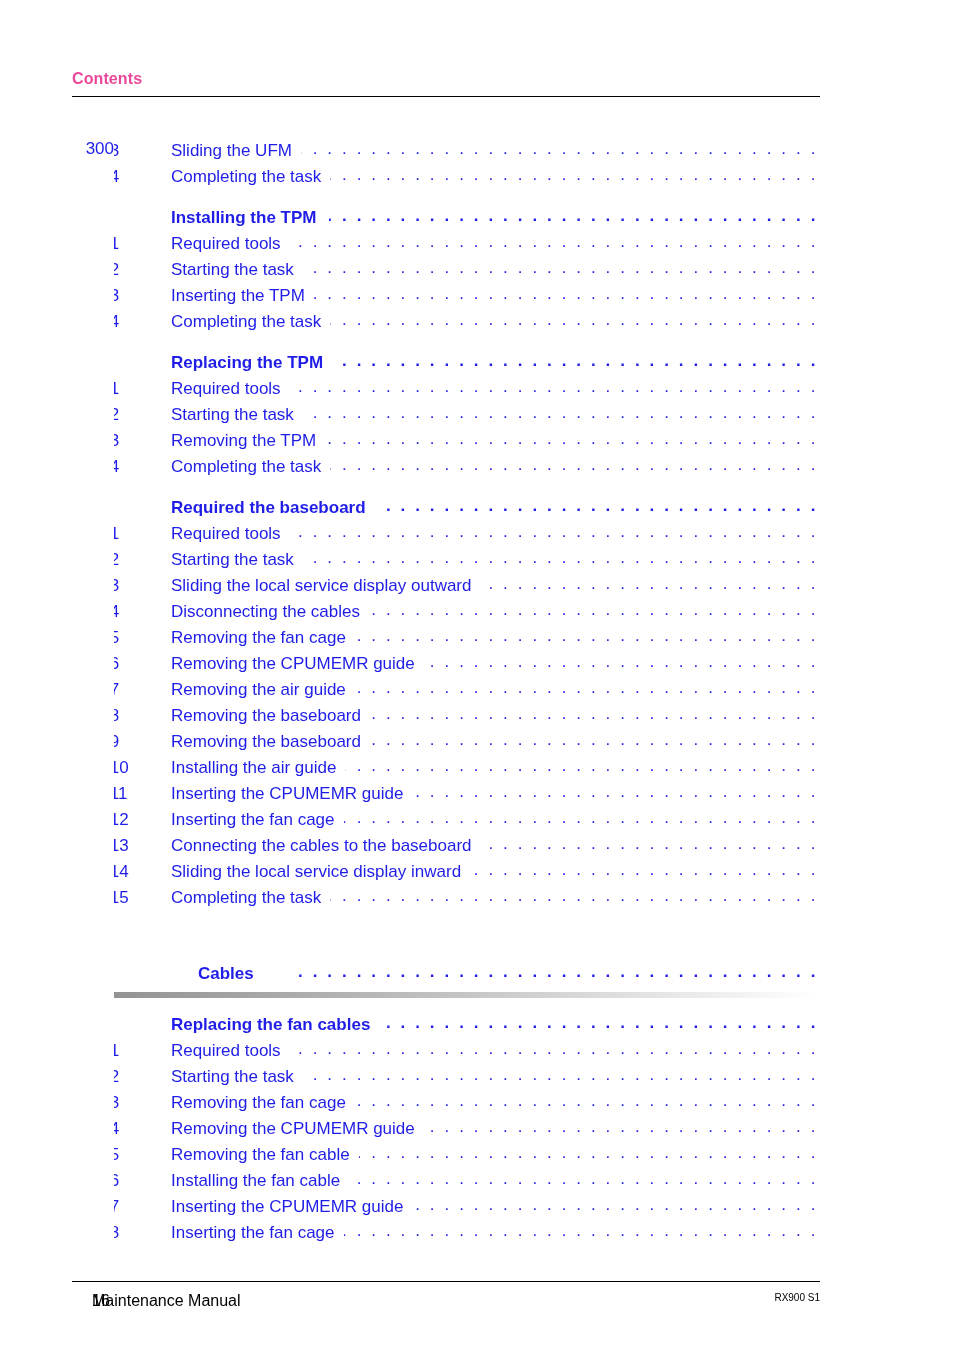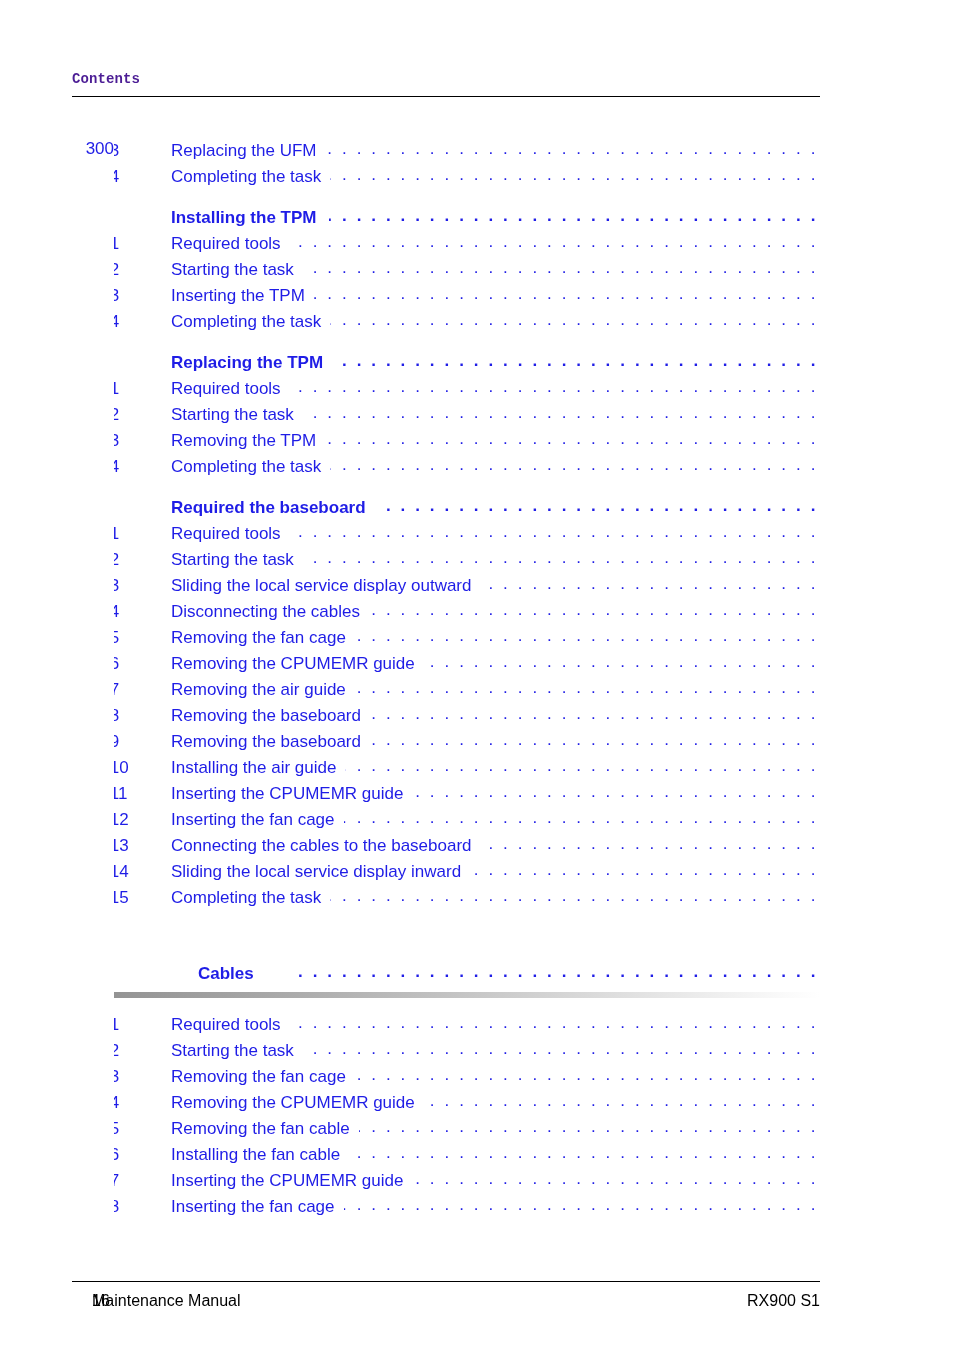--- a/index.html
+++ b/index.html
@@ -24,27 +24,26 @@
   }
 
   
   .header {
     position: absolute;
     left: 72px;
     top: 68px;
     width: 748px;
   }
   .header-title {
-    font-size: 14px;
+    font-size: 16px;
     font-weight: bold;
-    color: #4c1d95;
+    color: #ec4899;
     letter-spacing: 0.1px;
     line-height: 22px;
     padding-bottom: 6px;
-    font-family: Liberation Mono, monospace;
   }
   .header-rule {
     height: 0;
     border-top: 1.6px solid #000000;
     width: 748px;
   }
 
   
   .toc {
     position: absolute;
@@ -136,38 +135,38 @@
   .footer-center {
     position: absolute;
     left: 0;
     right: 0;
     top: 0;
   }
   .footer-right {
     position: absolute;
     right: 0;
     top: 0;
-    font-size: 16px;
+    font-size: 10px;
   }
 </style>
 </head>
 <body>
 
 <div class="page">
 
   <div class="header">
     <div class="header-title">Contents</div>
     <div class="header-rule"></div>
   </div>
 
   <div class="toc" id="toc-root">
       <div class="toc-group">
         <div class="toc-row level2">
           <span class="num">14.3.3</span>
-          <span class="label">Replacing the UFM</span>
+          <span class="label">Sliding the UFM</span>
           <span class="leader"></span>
           <span class="page">268</span>
         </div>
         <div class="toc-row level2">
           <span class="num">14.3.4</span>
           <span class="label">Completing the task</span>
           <span class="leader"></span>
           <span class="page">269</span>
         </div>
       </div>
@@ -336,20 +335,26 @@
       <div class="toc-group chapter-gap">
         <div class="toc-row chapter">
           <span class="num">15</span>
           <span class="label">Cables</span>
           <span class="leader"></span>
           <span class="page">291</span>
         </div>
         <div class="chapter-bar"></div>
       </div>
       <div class="toc-group spaced">
+        <div class="toc-row level1">
+          <span class="num">15.1</span>
+          <span class="label">Replacing the fan cables</span>
+          <span class="leader"></span>
+          <span class="page">292</span>
+        </div>
         <div class="toc-row level2">
           <span class="num">15.1.1</span>
           <span class="label">Required tools</span>
           <span class="leader"></span>
           <span class="page">292</span>
         </div>
         <div class="toc-row level2">
           <span class="num">15.1.2</span>
           <span class="label">Starting the task</span>
           <span class="leader"></span>

